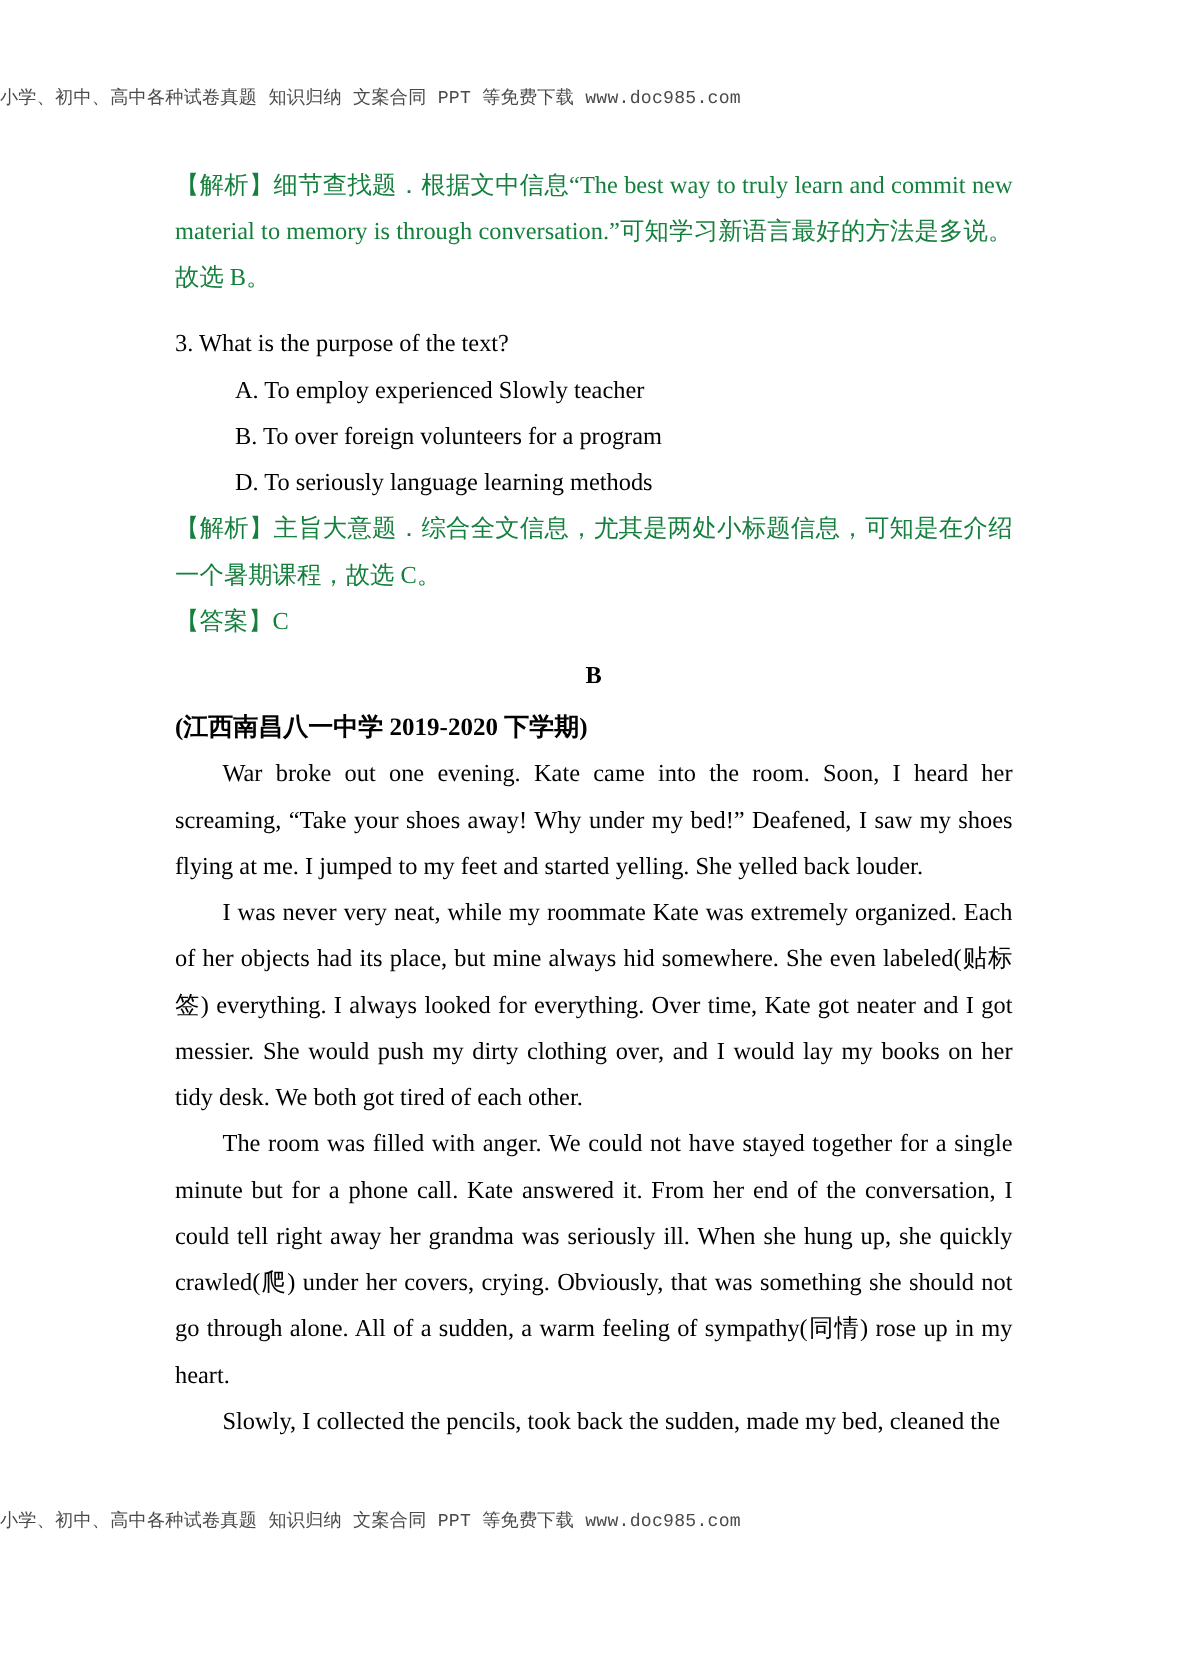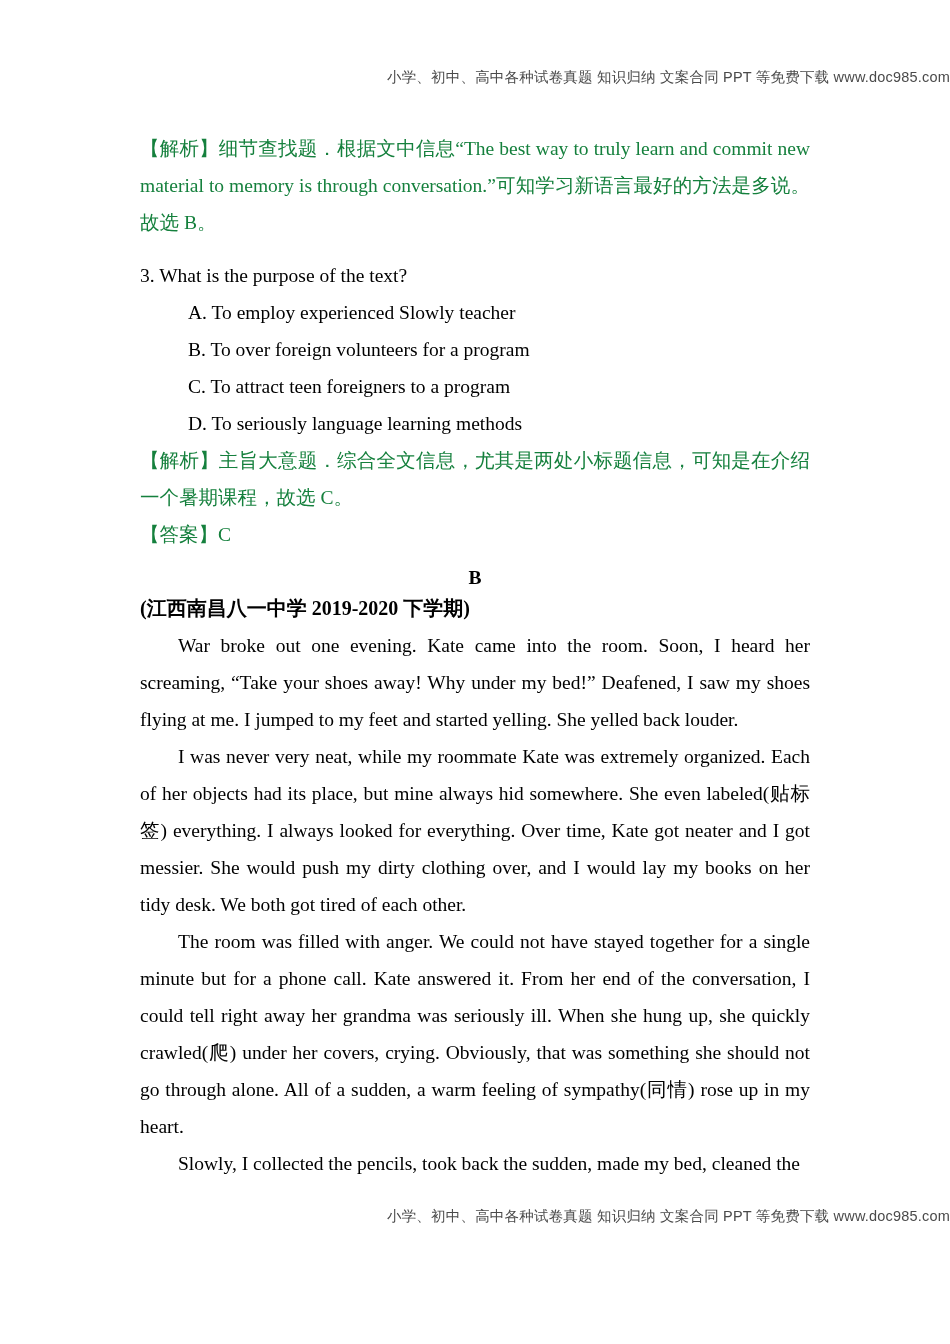--- a/index.html
+++ b/index.html
@@ -18,22 +18,22 @@
     position: relative;
     width: 950px;
     height: 1344px;
     box-sizing: border-box;
     padding: 0 140px;
   }
   .watermark {
     position: absolute;
     left: 0;
     right: 0;
-    text-align: right;
-    font-family: Liberation Sans, sans-serif;
+    text-align: left;
+    font-family: Liberation Mono, monospace;
     font-size: 14.5px;
     color: #4a4a4a;
     letter-spacing: 0.2px;
   }
   .watermark.top { top: 68px; }
   .watermark.bottom { bottom: 118px; }
 
   .content {
     padding-top: 130px;
   }
@@ -56,21 +56,21 @@
   }
   .section-letter {
     font-weight: bold;
     font-size: 19.5px;
     text-align: center;
     margin-top: 14px;
   }
   .source-line {
     font-weight: bold;
     font-size: 20px;
-    margin-top: 1px;
+    margin-top: 12px;
   }
   .para {
     text-indent: 38px;
     margin-top: 0px;
   }
 </style>
 </head>
 <body>
 
 <div class="page">
@@ -78,21 +78,20 @@
   <div class="watermark top">小学、初中、高中各种试卷真题 知识归纳 文案合同 PPT 等免费下载  www.doc985.com</div>
 
   <div class="content">
 
     <p class="red">【解析】细节查找题．根据文中信息“The best way to truly learn and commit new material to memory is through conversation.”可知学习新语言最好的方法是多说。故选 B。</p>
 
     <p class="q-stem">3. What is the purpose of the text?</p>
 
     <p class="option">A. To employ experienced Slowly teacher</p>
     <p class="option">B. To over foreign volunteers for a program</p>
-    <p class="option">C. To attract teen foreigners to a program</p>
     <p class="option">D. To seriously language learning methods</p>
 
     <p class="red">【解析】主旨大意题．综合全文信息，尤其是两处小标题信息，可知是在介绍一个暑期课程，故选 C。</p>
     <p class="red">【答案】C</p>
 
     <div class="section-letter">B</div>
 
     <p class="source-line">(江西南昌八一中学 2019-2020 下学期)</p>
 
     <p class="para">War broke out one evening. Kate came into the room. Soon, I heard her screaming, “Take your shoes away! Why under my bed!” Deafened, I saw my shoes flying at me. I jumped to my feet and started yelling. She yelled back louder.</p>

